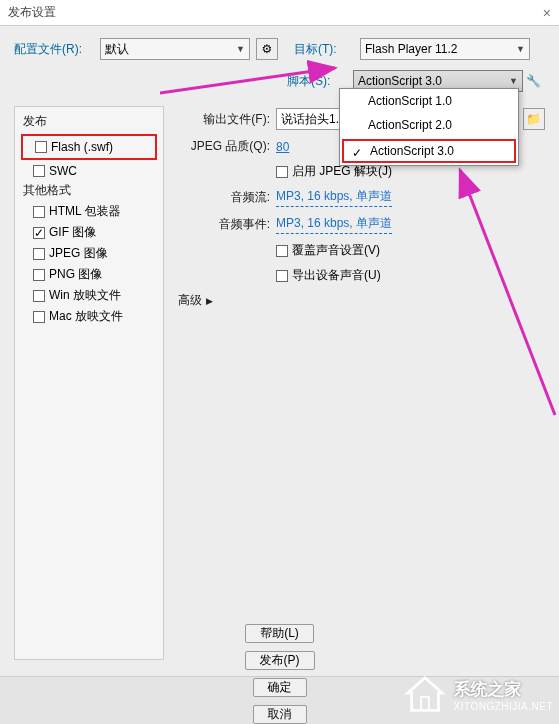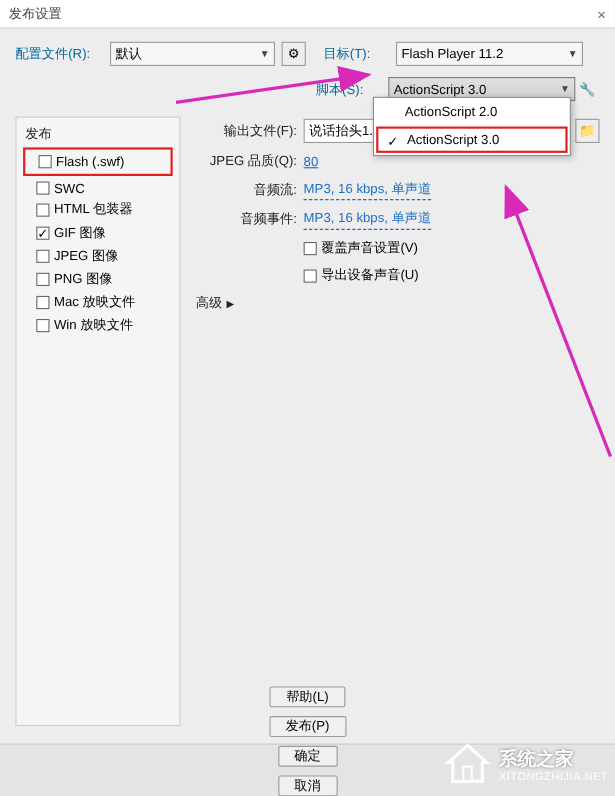--- a/index.html
+++ b/index.html
@@ -85,63 +85,69 @@
     <div class="red-box">
       <div class="side-item">
         <span class="checkbox"></span>
         <span>Flash (.swf)</span>
       </div>
     </div>
     <div class="side-item">
       <span class="checkbox"></span>
       <span>SWC</span>
     </div>
+    <div class="side-header">其他格式</div>
     <div class="side-item">
       <span class="checkbox"></span>
       <span>HTML 包装器</span>
     </div>
     <div class="side-item">
       <span class="checkbox">
           <span class="check-mark">✓</span>
         </span>
       <span>GIF 图像</span>
     </div>
     <div class="side-item">
       <span class="checkbox"></span>
       <span>JPEG 图像</span>
     </div>
     <div class="side-item">
       <span class="checkbox"></span>
       <span>PNG 图像</span>
     </div>
     <div class="side-item">
       <span class="checkbox"></span>
+      <span>Win 放映文件</span>
+    </div>
+    <div class="side-item">
+      <span class="checkbox"></span>
       <span>Mac 放映文件</span>
-    </div>
-    <div class="side-item">
-      <span class="checkbox"></span>
-      <span>Win 放映文件</span>
     </div>
   </div>
 
   <div class="content">
     <div class="crow">
       <span class="clabel">输出文件(F):</span>
       <div class="textfield">
         <span>说话抬头1.swf</span>
       </div>
       <div class="folder-btn">
         <span>📁</span>
       </div>
     </div>
     <div class="crow">
       <span class="clabel">JPEG 品质(Q):</span>
       <span class="link">80</span>
     </div>
     <div class="crow">
+      <span class="clabel"></span>
+      <span class="checkbox"></span>
+      <span style="margin-left:4px">启用 JPEG 解块(J)</span>
+    </div>
+    <div class="crow">
       <span class="clabel">音频流:</span>
       <span class="link-dotted">MP3, 16 kbps, 单声道</span>
     </div>
     <div class="crow">
       <span class="clabel">音频事件:</span>
       <span class="link-dotted">MP3, 16 kbps, 单声道</span>
     </div>
     <div class="crow">
       <span class="clabel"></span>
       <span class="checkbox"></span>
@@ -153,20 +159,23 @@
       <span style="margin-left:4px">导出设备声音(U)</span>
     </div>
     <div class="advanced">
       <span>高级</span>
       <span class="tri">▶</span>
     </div>
   </div>
 </div>
 
 <div class="options-menu">
+  <div class="opt">
+    <span>ActionScript 1.0</span>
+  </div>
   <div class="opt">
     <span>ActionScript 2.0</span>
   </div>
   <div class="opt selected-red">
     <span class="tick">✓</span>
     <span>ActionScript 3.0</span>
   </div>
 </div>
 
 <svg class="arrow-svg" style="left:160px; top:58px;" width="190" height="40">

